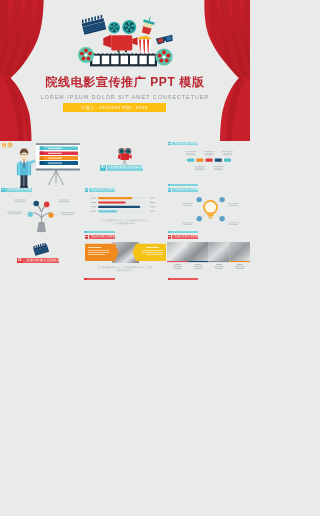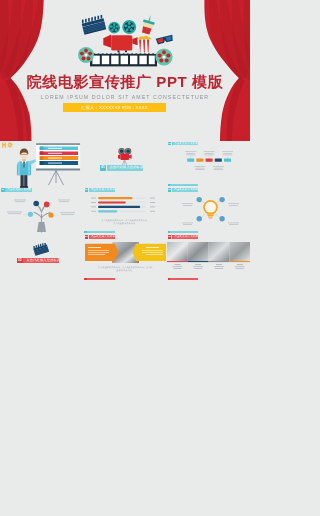--- a/index.html
+++ b/index.html
@@ -6,21 +6,21 @@
   html,body{margin:0;padding:0;}
   body{width:250px;height:516px;background:#e9ebeb;overflow:hidden;
        font-family:"Liberation Sans",sans-serif;-webkit-font-smoothing:antialiased;}
   .sheet{position:relative;width:250px;height:516px;background:#e9ebeb;}
   .slide{position:absolute;overflow:hidden;background:#e9ebeb;}
 
   
   #cover{left:0;top:0;width:250px;height:141px;}
   #cover .curtain{position:absolute;top:0;height:141px;}
   #cover .ctitle{position:absolute;left:0;top:73px;width:250px;text-align:center;
-     color:#bb2631;font-size:15px;font-weight:bold;letter-spacing:.6px;line-height:18px;}
+     color:#bb2631;font-size:12px;font-weight:bold;letter-spacing:.6px;line-height:18px;}
   #cover .csub{position:absolute;left:0;top:94px;width:250px;text-align:center;
      color:#8d9295;font-size:5.2px;letter-spacing:1.1px;}
   #cover .cmeta{position:absolute;left:63px;top:103px;width:103px;height:9px;
      background:#fcbf12;color:#fff;font-size:4.2px;line-height:9px;text-align:center;letter-spacing:.3px;}
 
   
   .t{width:83.33px;height:46.875px;}
   .t .hdr{position:absolute;left:1.2px;top:.6px;display:flex;align-items:center;}
   .t .hdr .num{width:3.5px;height:3.9px;color:#fff;font-size:2.3px;line-height:3.9px;text-align:center;font-weight:bold;}
   .t .hdr .bar{height:3.9px;margin-left:.5px;color:#fff;font-size:2.4px;line-height:3.9px;

